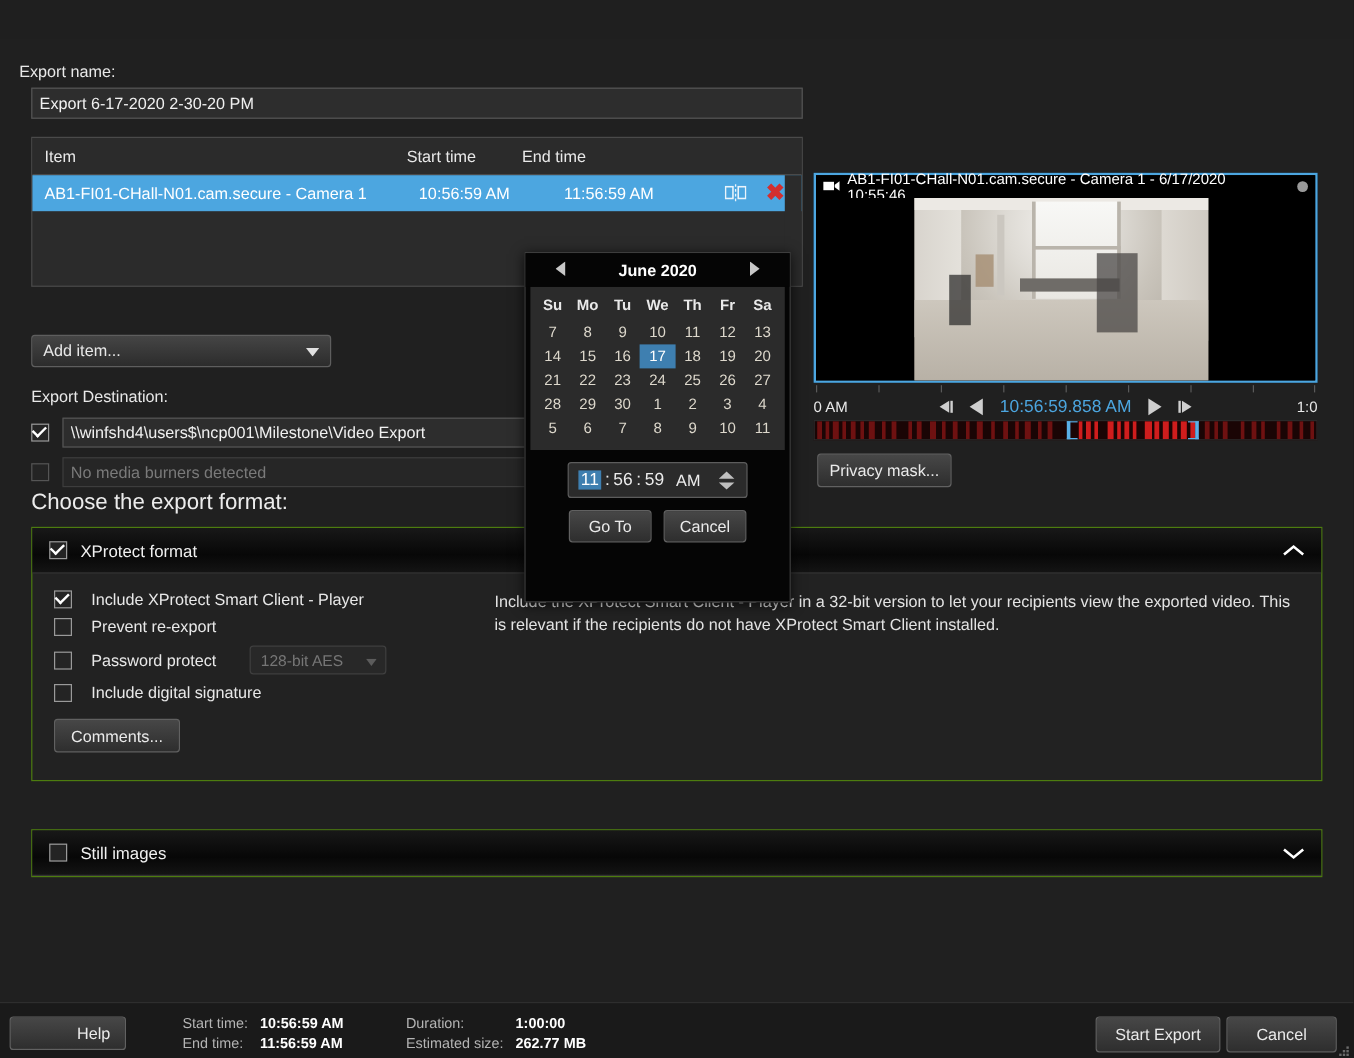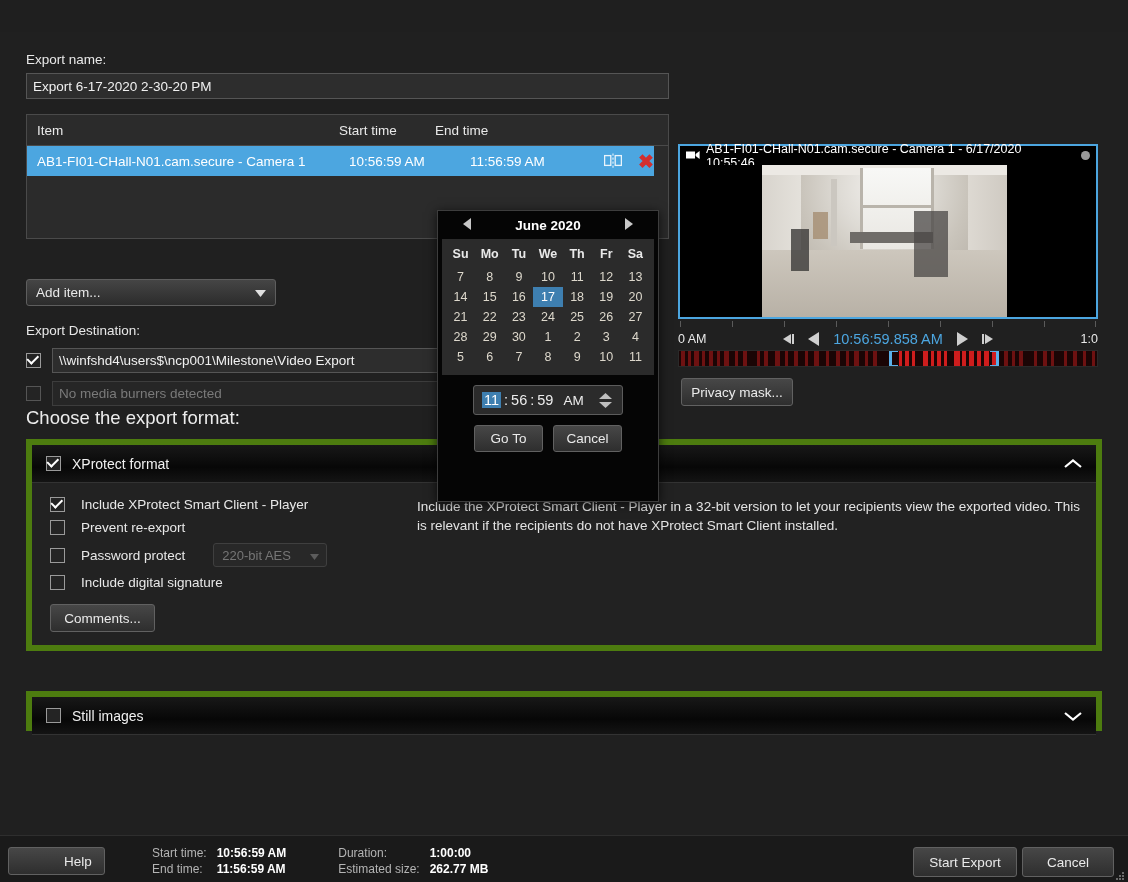--- a/index.html
+++ b/index.html
@@ -97,21 +97,21 @@
     transform: rotate(-45deg) translate(1px,-2px);
   }
   .cb.disabled { border-color:#555; }
 
   .cbrow { display:flex; align-items:center; gap:16px; }
   .cbrow span.t { color:#e8e8e8; font-size:13.5px; }
 
   
   .panel {
     position:absolute; left:26px; width:1076px;
-    background:#222; border:6px solid #4d7c0f;
+    background:#222; border:1px solid #4d7c0f;
   }
   .panel-head {
     height:38px; display:flex; align-items:center; gap:11px; padding:0 14px;
     background:linear-gradient(#181818,#070707 60%, #141414);
     border-bottom:1px solid #333;
     color:#f0f0f0; font-size:14px;
   }
   .panel-head .chev { margin-left:auto; color:#ffffff; font-size:14px; }
   .panel-body { padding:14px 14px 16px 18px; position:relative; min-height:176px; }
 
@@ -251,21 +251,21 @@
   .grip i { position:absolute; width:2px; height:2px; background:#6a6a6a; }
 </style>
 </head>
 <body>
 
 <div id="app">
 
 
   <div class="dlg">
 
-    <div class="lbl field-label" style="left:26px; top:20px;">Export name:</div>
+    <div class="lbl field-label" style="left:16px; top:20px;">Export name:</div>
     <input class="textinput" style="position: absolute; left: 26px; top: 41px; width: 643px; height: 26px;" value="Export 6-17-2020 2-30-20 PM">
 
     <div class="listbox">
       <div class="list-head">
         <div class="col-item">Item</div>
         <div class="col-start">Start time</div>
         <div class="col-end">End time</div>
       </div>
       <div class="list-row">
         <div class="col-item">AB1-FI01-CHall-N01.cam.secure - Camera 1</div>
@@ -325,21 +325,21 @@
 
         <div class="cbrow" style="margin-bottom:8px;">
           <span class="cb"></span>
           <span class="t">Prevent re-export</span>
         </div>
 
         <div class="cbrow" style="margin-bottom:8px;">
           <span class="cb"></span>
           <span class="t">Password protect</span>
           <span class="smallcombo">
-            <span>220-bit AES</span>
+            <span>128-bit AES</span>
             <span class="caret">
               <svg width="9" height="6" viewBox="0 0 9 6">
                   <polygon points="0,0 9,0 4.5,6" fill="#5c5c5c"></polygon>
                 </svg>
             </span>
           </span>
         </div>
 
         <div class="cbrow" style="margin-bottom:14px;">
           <span class="cb"></span>

